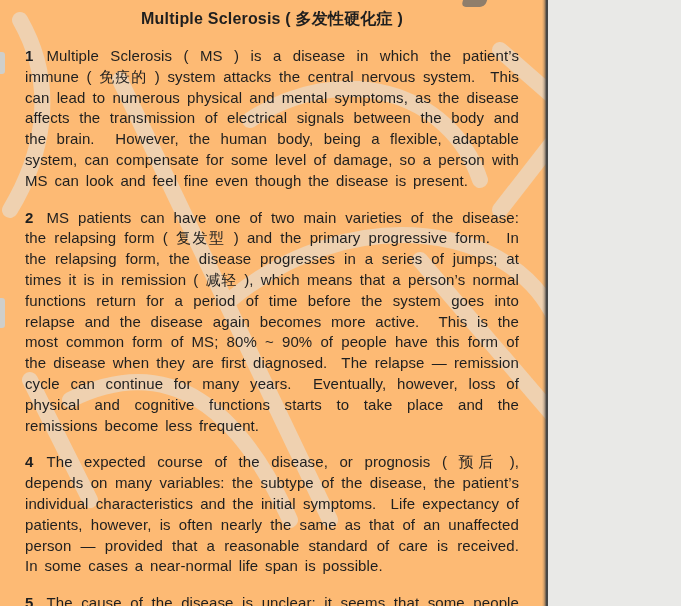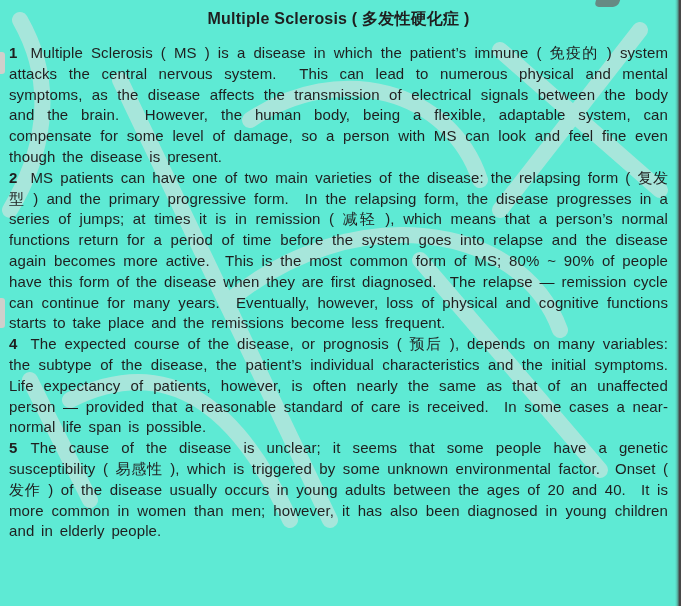--- a/index.html
+++ b/index.html
@@ -3,22 +3,22 @@
 <meta charset="utf-8">
 <style>
   html,body{margin:0;padding:0;}
   body{
     width:681px;height:606px;
     background:#e9e9e7;
     font-family:"Liberation Sans","DejaVu Sans",sans-serif;
   }
   .page{
     position:relative;
-    width:681px;height:606px;
-    background:#5eead4;
+    width:548px;height:606px;
+    background:#fdba74;
     overflow:hidden;
     color:#1f1f1f;
   }
   .watermark{
     position:absolute;left:0;top:0;
     pointer-events:none;
   }
   .edge-right{
     position:absolute;top:0;right:0;width:6px;height:100%;
     background:linear-gradient(to right, rgba(70,70,70,0) 0%, rgba(70,70,70,.25) 35%, #474747 75%);
@@ -39,21 +39,21 @@
     padding:7px 13px 0 9px;
   }
   .title{
     font-size:16px;
     font-weight:bold;
     text-align:center;
     margin:2px 0 13px 0;
     letter-spacing:.2px;
   }
   .para{
-    margin:0;
+    margin:16px;
     font-size:15px;
     line-height:20.8px;
     text-align:justify;
     white-space:pre-wrap;
     word-spacing:2.5px;
     letter-spacing:.1px;
   }
   .pnum{
     font-weight:bold;
     padding-right:13px;

